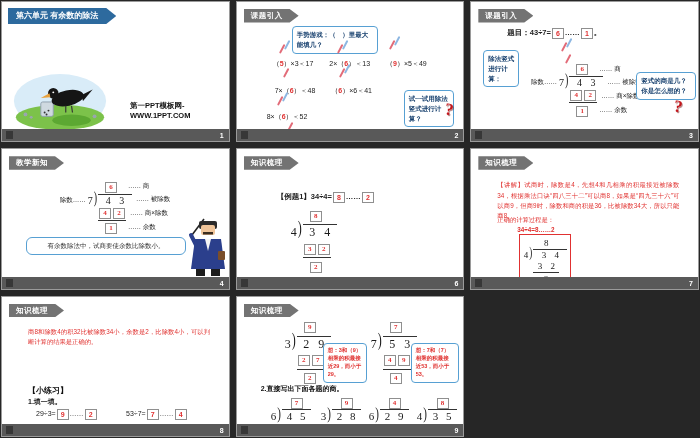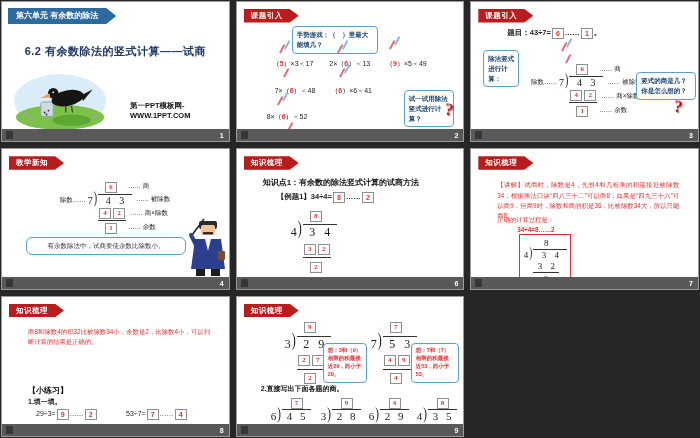--- a/index.html
+++ b/index.html
@@ -3,21 +3,21 @@
 <meta charset="utf-8">
 <style>
   html,body{margin:0;padding:0;background:#262626;width:700px;height:438px;overflow:hidden;
     font-family:"Liberation Sans",sans-serif;}
   .grid{display:grid;width:700px;height:438px;box-sizing:border-box;padding:2px;
     grid-template-columns:repeat(3,1fr);grid-template-rows:repeat(3,1fr);gap:8px;background:#262626;}
   .slide{position:relative;background:#ffffff;overflow:hidden;outline:1px solid #9a9a9a;}
   .bar{position:absolute;left:0;right:0;bottom:0;height:12px;background:#595959;}
   .pagenum{position:absolute;right:5px;bottom:2px;color:#fff;font-weight:bold;font-size:7px;}
   .cornermark{position:absolute;left:4px;bottom:2px;width:7px;height:8px;background:#2e2e2e;opacity:.8;}
-  .ribbon{position:absolute;top:7px;left:7px;background:#b91c1c;color:#fff;font-weight:bold;
+  .ribbon{position:absolute;top:7px;left:7px;background:#737373;color:#fff;font-weight:bold;
     font-size:7.5px;line-height:1;padding:3px 16px 3px 7px;letter-spacing:.5px;
     clip-path:polygon(0 0,calc(100% - 9px) 0,100% 50%,calc(100% - 9px) 100%,0 100%);}
   .bubble{position:absolute;border:1px solid #57a0d3;border-radius:4px;background:#fff;
     color:#17406e;font-weight:bold;font-size:6.5px;line-height:1.5;padding:3px 4px;box-sizing:border-box;}
   .bubble.red{color:#e0302e;font-size:5.5px;line-height:1.45;}
   .rbox{display:inline-block;min-width:8px;padding:0 1px;border:1px solid #8f8f8f;color:#e03131;
     font-weight:bold;font-size:7px;line-height:9px;text-align:center;margin:0 1px;background:#fff;vertical-align:middle;}
   .ld{position:absolute;font-family:"Liberation Serif",serif;color:#1a1a1a;}
   .ldr{display:flex;align-items:flex-end;margin:1px 0;}
   .pre{display:flex;justify-content:flex-end;align-items:flex-end;}
@@ -57,21 +57,20 @@
   .notebox{position:absolute;border:1px solid #57a0d3;border-radius:6px;color:#333;
     font-size:6.5px;text-align:center;background:#fff;}
 </style>
 </head>
 <body>
 
 <div class="grid">
 
   <section class="slide">
     <div class="s1-banner">第六单元 有余数的除法</div>
-    <div class="s1-title">6.2 有余数除法的竖式计算——试商</div>
     <svg style="position:absolute;left:10px;top:70px;" width="96" height="58" viewBox="0 0 100 60">
       <ellipse cx="50" cy="30" rx="48" ry="28" fill="#d9ecf8"></ellipse>
       <ellipse cx="50" cy="47" rx="46" ry="13" fill="#7cc24a"></ellipse>
       <ellipse cx="62" cy="50" rx="20" ry="6" fill="#5ca832"></ellipse>
       <rect x="30" y="31" width="13" height="15" rx="2" fill="#cfd9e0" stroke="#8fa0ac" stroke-width="1"></rect>
       <circle cx="34" cy="42" r="1" fill="#333"></circle>
         <circle cx="38" cy="40" r="1" fill="#333"></circle>
         <circle cx="36" cy="44" r="1" fill="#333"></circle>
       <ellipse cx="58" cy="27" rx="17" ry="8" fill="#151515" transform="rotate(-12 58 27)"></ellipse>
       <polygon points="72,24 84,18 74,30" fill="#151515"></polygon>
@@ -208,21 +207,20 @@
       <rect x="30" y="34" width="7" height="9" rx="1" fill="#7a4e2a"></rect>
     </svg>
     <div class="bar"></div>
     <div class="cornermark"></div>
     <div class="pagenum">4</div>
   </section>
 
 
   <section class="slide">
     <div class="ribbon">知识梳理</div>
-    <div style="position:absolute;top:28px;left:26px;font-size:8px;font-weight:bold;color:#111;">知识点1：有余数的除法竖式计算的试商方法</div>
     <div style="position:absolute;top:43px;left:40px;font-size:7.5px;font-weight:bold;color:#222;">
       <span>【例题1】34÷4=</span><span class="rbox">8</span><span>……</span><span class="rbox">2</span>
     </div>
     <div class="ld" style="top:58px;left:52px;font-size:12px;">
       <div class="ldr">
           <span class="pre" style="width:14px;"></span>
           <span class="digits"><span class="rbox">8</span></span>
         </div>
       <div class="ldr">
           <span class="pre" style="width:14px;">

